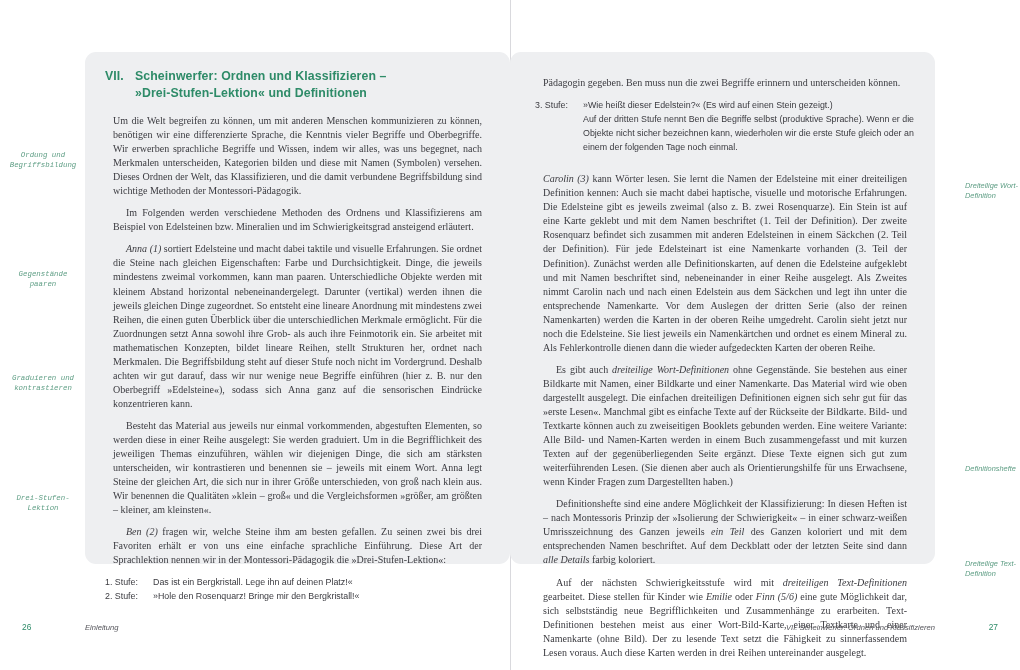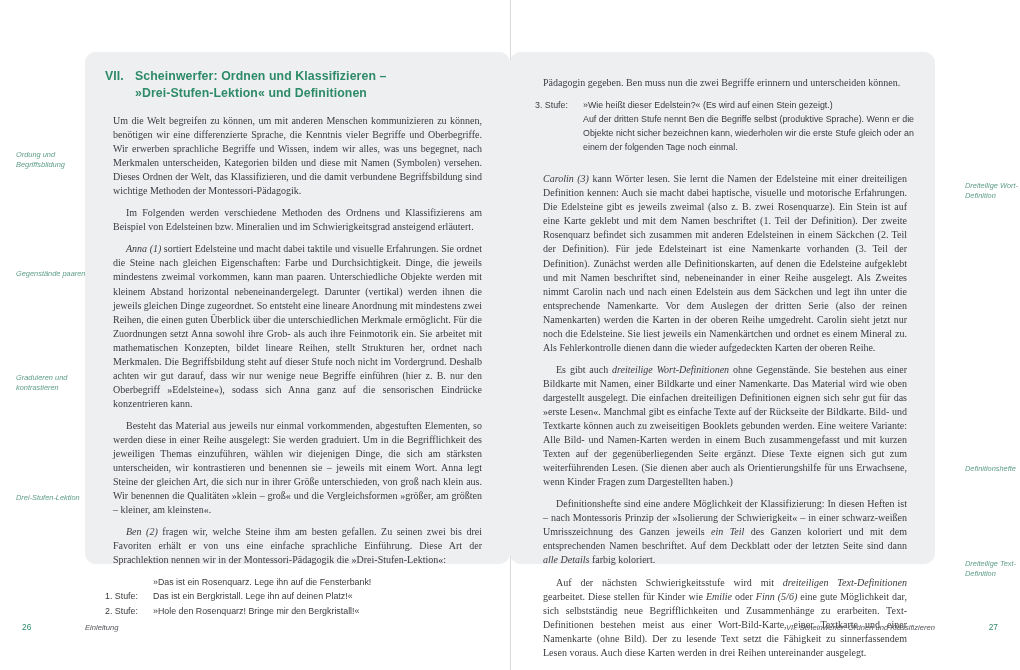--- a/index.html
+++ b/index.html
@@ -120,21 +120,21 @@
 
   
   .margin-note {
     position: absolute;
     color: #5f9e85;
     font-size: 7.4px;
     line-height: 10.3px;
     font-style: italic;
     width: 74px;
   }
-  .page-left .margin-note { right: 420px; text-align: left; }
+  .page-left .margin-note { right: 430px; text-align: center; font-family: Liberation Mono, monospace; }
   .page-right .margin-note { left: 455px; text-align: left; }
   .folio {
     position: absolute;
     color: #2e8b68;
     font-size: 8.4px;
     font-weight: normal;
   }
   .running-head {
     position: absolute;
     color: #54545a;
@@ -166,21 +166,20 @@
           <p class="body">Um die Welt begreifen zu können, um mit anderen Menschen kommunizieren zu können, benötigen wir eine differenzierte Sprache, die Kenntnis vieler Begriffe und Oberbegriffe. Wir erwerben sprachliche Begriffe und Wissen, indem wir alles, was uns begegnet, nach Merkmalen unterscheiden, Kategorien bilden und diese mit Namen (Symbolen) versehen. Dieses Ordnen der Welt, das Klassifizieren, und die damit verbundene Begriffsbildung sind wichtige Methoden der Montessori-Pädagogik.</p>
           <p class="body indent">Im Folgenden werden verschiedene Methoden des Ordnens und Klassifizierens am Beispiel von Edelsteinen bzw. Mineralien und im Schwierigkeitsgrad ansteigend erläutert.</p>
           <p class="body indent"><em>Anna (1)</em> sortiert Edelsteine und macht dabei taktile und visuelle Erfahrungen. Sie ordnet die Steine nach gleichen Eigenschaften: Farbe und Durchsichtigkeit. Dinge, die jeweils mindestens zweimal vorkommen, kann man paaren. Unterschiedliche Objekte werden mit kleinem Abstand horizontal nebeneinandergelegt. Darunter (vertikal) werden ihnen die jeweils gleichen Dinge zugeordnet. So entsteht eine lineare Anordnung mit mindestens zwei Reihen, die einen guten Überblick über die unterschiedlichen Merkmale ermöglicht. Für die Zuordnungen setzt Anna sowohl ihre Grob- als auch ihre Feinmotorik ein. Sie arbeitet mit mathematischen Konzepten, bildet lineare Reihen, stellt Strukturen her, ordnet nach Merkmalen. Die Begriffsbildung steht auf dieser Stufe noch nicht im Vordergrund. Deshalb achten wir gut darauf, dass wir nur wenige neue Begriffe einführen (hier z. B. nur den Oberbegriff »Edelsteine«), sodass sich Anna ganz auf die sensorischen Eindrücke konzentrieren kann.</p>
           <p class="body indent">Besteht das Material aus jeweils nur einmal vorkommenden, abgestuften Elementen, so werden diese in einer Reihe ausgelegt: Sie werden graduiert. Um in die Begrifflichkeit des jeweiligen Themas einzuführen, wählen wir diejenigen Dinge, die sich am stärksten unterscheiden, wir kontrastieren und benennen sie – jeweils mit einem Wort. Anna legt Steine der gleichen Art, die sich nur in ihrer Größe unterschieden, von groß nach klein aus. Wir benennen die Qualitäten »klein – groß« und die Vergleichsformen »größer, am größten – kleiner, am kleinsten«.</p>
           <p class="body indent"><em>Ben (2)</em> fragen wir, welche Steine ihm am besten gefallen. Zu seinen zwei bis drei Favoriten erhält er von uns eine einfache sprachliche Einführung. Diese Art der Sprachlektion nennen wir in der Montessori-Pädagogik die »Drei-Stufen-Lektion«:</p>
         </div>
       <div id="left-stufen" class="stufe-list">
           <div class="stufe-row">
             <div class="stufe-label">1. Stufe:</div>
             <div class="stufe-body">
-              <div>»Das ist ein Rosenquarz. Lege ihn auf die Fensterbank!</div>
               <div>Das ist ein Bergkristall. Lege ihn auf deinen Platz!«</div>
             </div>
           </div>
           <div class="stufe-row">
             <div class="stufe-label">2. Stufe:</div>
             <div class="stufe-body">
               <div>»Hole den Rosenquarz! Bringe mir den Bergkristall!«</div>
             </div>
           </div>
         </div>

